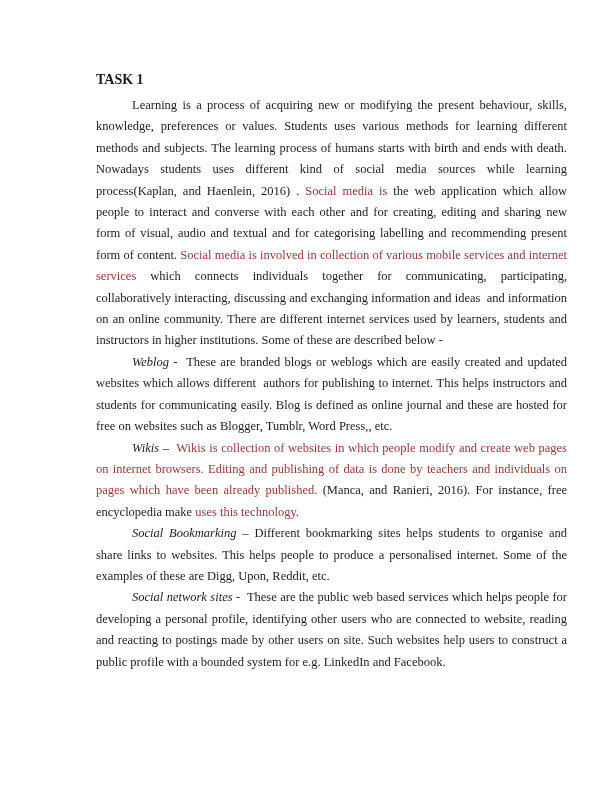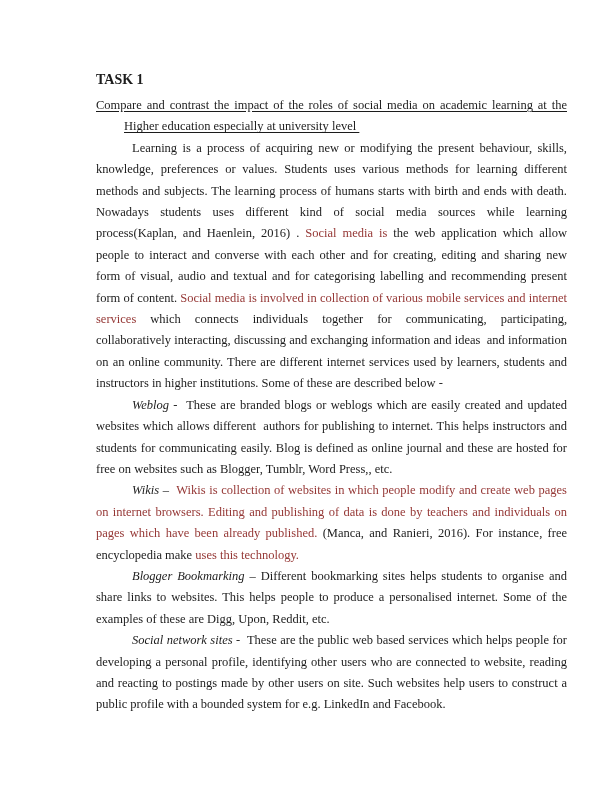--- a/index.html
+++ b/index.html
@@ -45,22 +45,21 @@
   }
   .run-r { color: var(--red-color); }
   .run-bi { font-weight: normal; font-style: italic; }
 </style>
 </head>
 <body>
 
 <div class="page">
   <h1 class="task-title">TASK 1</h1>
 
-  <p class="heading"><span class="u">Compare and contrast the impact of the roles of social media on academic learning at the Higher education especially at university level&nbsp;</span></p>
 
   <div id="document-body">
       <p class="para"><span>Learning is a process of acquiring new or modifying the present behaviour, skills, knowledge, preferences or values. Students uses various methods for learning different methods and subjects. The learning process of humans starts with birth and ends with death. Nowadays students uses different kind of social media sources while learning process(Kaplan, and Haenlein, 2016) . </span><span class="run-r">Social media is </span><span>the web application which allow people to interact and converse with each other and for creating, editing and sharing new form of visual, audio and textual and for categorising labelling and recommending present form of content. </span><span class="run-r">Social media is involved in collection of various mobile services and internet services </span><span>which connects individuals together for communicating, participating, collaboratively interacting, discussing and exchanging information and ideas &nbsp;and information on an online community. There are different internet services used by learners, students and instructors in higher institutions. Some of these are described below -</span></p>
       <p class="para"><span class="run-bi">Weblog - </span><span>&nbsp;These are branded blogs or weblogs which are easily created and updated websites which allows different &nbsp;authors for publishing to internet. This helps instructors and students for communicating easily. Blog is defined as online journal and these are hosted for free on websites such as Blogger, Tumblr, Word Press,, etc.</span></p>
       <p class="para"><span class="run-bi">Wikis – </span><span class="run-r">&nbsp;Wikis is collection of websites in which people modify and create web pages on internet browsers. Editing and publishing of data is done by teachers and individuals on pages which have been already published. </span><span>(Manca, and Ranieri, 2016). For instance, free encyclopedia make </span><span class="run-r">uses this technology.</span></p>
-      <p class="para"><span class="run-bi">Blogger Bookmarking – </span><span>Different bookmarking sites helps students to organise and share links to websites. This helps people to produce a personalised internet. Some of the examples of these are Digg, Upon, Reddit, etc.</span></p>
+      <p class="para"><span class="run-bi">Social Bookmarking – </span><span>Different bookmarking sites helps students to organise and share links to websites. This helps people to produce a personalised internet. Some of the examples of these are Digg, Upon, Reddit, etc.</span></p>
       <p class="para"><span class="run-bi">Social network sites - </span><span>&nbsp;These are the public web based services which helps people for developing a personal profile, identifying other users who are connected to website, reading and reacting to postings made by other users on site. Such websites help users to construct a public profile with a bounded system for e.g. LinkedIn and Facebook.</span></p>
     </div>
 </div>
 
 </body></html>

